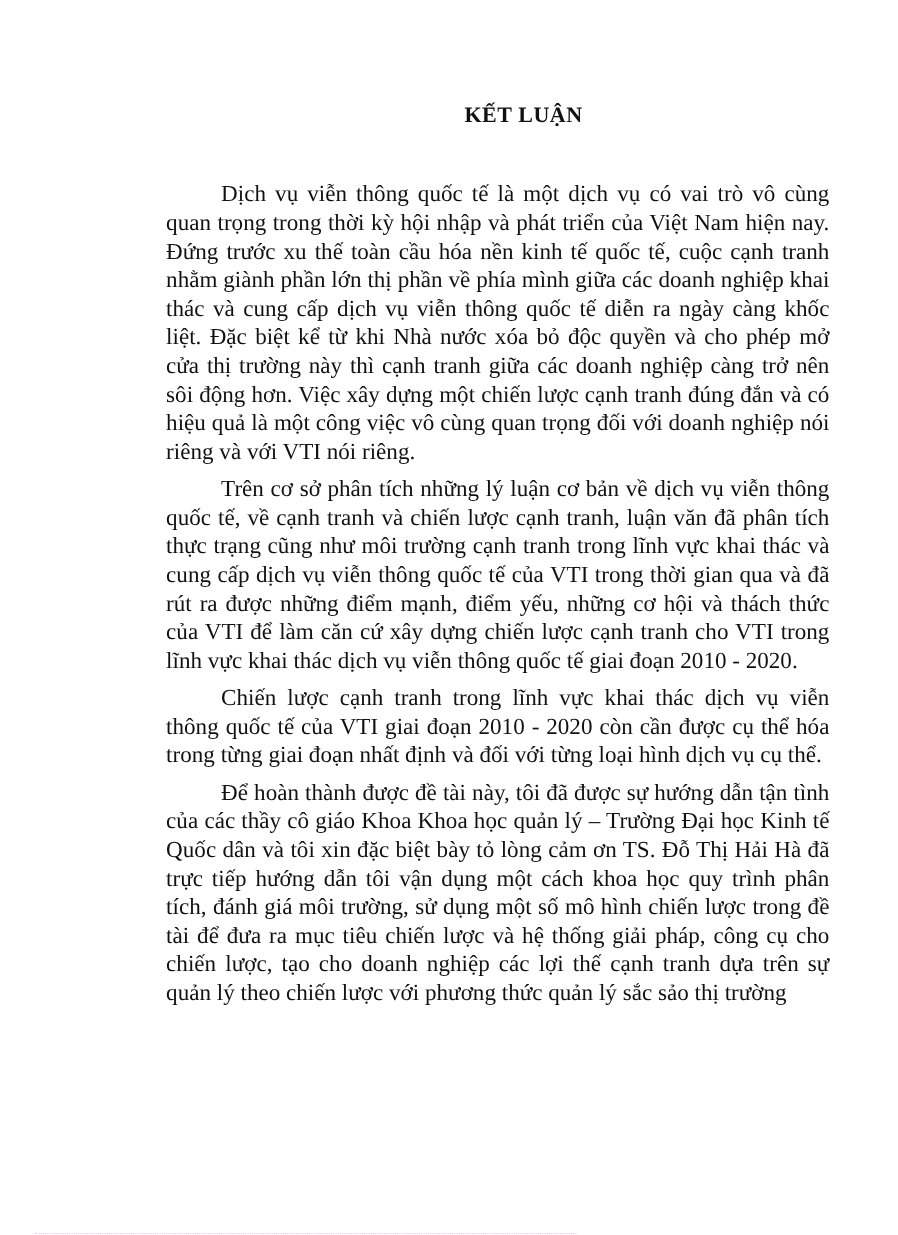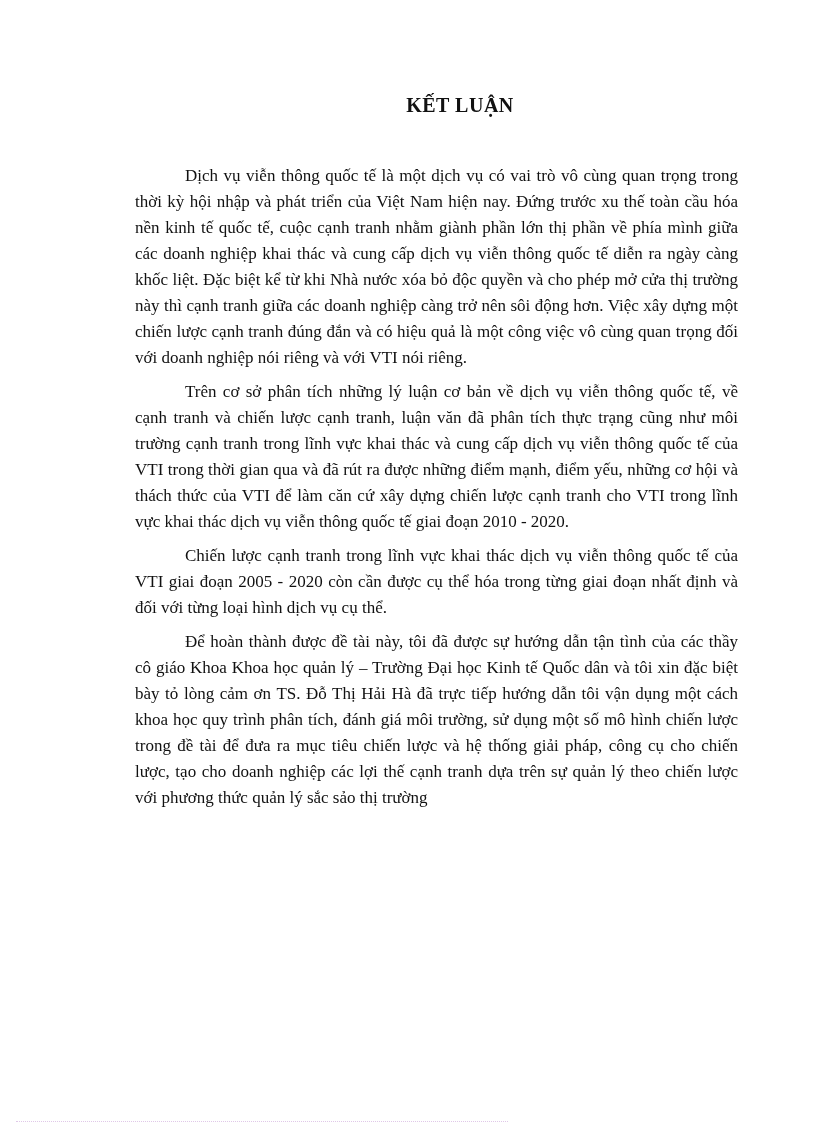--- a/index.html
+++ b/index.html
@@ -10,21 +10,21 @@
   body {
     width: 816px;
     height: 1123px;
     position: relative;
     overflow: hidden;
     font-family: "Liberation Serif", "DejaVu Serif", serif;
     color: #111111;
   }
   .page {
     position: absolute;
-    left: 0; top: 0;
+    left: 16px; top: 0;
     width: 760px;
     height: 1123px;
   }
   .title {
     position: absolute;
     top: 94px;
     left: 0;
     width: 920px;
     text-align: center;
     font-weight: bold;
@@ -33,21 +33,21 @@
     margin: 0;
   }
   .content {
     position: absolute;
     left: 135px;
     top: 163px;
     width: 603px;
   }
   .para {
     margin: 0 0 8px 0;
-    font-size: 17px;
+    font-size: 21px;
     line-height: 26px;
     text-align: justify;
     text-indent: 50px;
   }
   .para b { font-weight: normal; }
   .page-border-bottom {
     position: absolute;
     left: 16px;
     width: 492px;
     top: 1121px;
@@ -61,18 +61,18 @@
 </style>
 </head>
 <body>
 
 <div class="page">
   <h1 class="title">KẾT LUẬN</h1>
 
   <div class="content">
     <p class="para">Dịch vụ viễn thông quốc tế là một dịch vụ có vai trò vô cùng quan trọng trong thời kỳ hội nhập và phát triển của Việt Nam hiện nay. Đứng trước xu thế toàn cầu hóa nền kinh tế quốc tế, cuộc cạnh tranh nhằm giành phần lớn thị phần về phía mình giữa các doanh nghiệp khai thác và cung cấp dịch vụ viễn thông quốc tế diễn ra ngày càng khốc liệt. Đặc biệt kể từ khi Nhà nước xóa bỏ độc quyền và cho phép mở cửa thị trường này thì cạnh tranh giữa các doanh nghiệp càng trở nên sôi động hơn. Việc xây dựng một chiến lược cạnh tranh đúng đắn và có hiệu quả là một công việc vô cùng quan trọng đối với doanh nghiệp nói riêng và với VTI nói riêng.</p>
     <p class="para">Trên cơ sở phân tích những lý luận cơ bản về dịch vụ viễn thông quốc tế, về cạnh tranh và chiến lược cạnh tranh, luận văn đã phân tích thực trạng cũng như môi trường cạnh tranh trong lĩnh vực khai thác và cung cấp dịch vụ viễn thông quốc tế của VTI trong thời gian qua và đã rút ra được những điểm mạnh, điểm yếu, những cơ hội và thách thức của VTI để làm căn cứ xây dựng chiến lược cạnh tranh cho VTI trong lĩnh vực khai thác dịch vụ viễn thông quốc tế giai đoạn 2010 - 2020.</p>
-    <p class="para">Chiến lược cạnh tranh trong lĩnh vực khai thác dịch vụ viễn thông quốc tế của VTI giai đoạn 2005 - 2020 còn cần được cụ thể hóa trong từng giai đoạn nhất định và đối với từng loại hình dịch vụ cụ thể.</p>
+    <p class="para">Chiến lược cạnh tranh trong lĩnh vực khai thác dịch vụ viễn thông quốc tế của VTI giai đoạn 2010 - 2020 còn cần được cụ thể hóa trong từng giai đoạn nhất định và đối với từng loại hình dịch vụ cụ thể.</p>
     <p class="para"><span>Để hoàn thành được đề tài này, tôi đã được sự hướng dẫn tận tình của các thầy cô giáo Khoa Khoa học quản lý – Trường Đại học Kinh tế Quốc dân và tôi xin đặc biệt bày tỏ lòng cảm ơn </span><b>TS. Đỗ Thị Hải Hà</b><span> đã trực tiếp hướng dẫn tôi vận dụng một cách khoa học quy trình phân tích, đánh giá môi trường, sử dụng một số mô hình chiến lược trong đề tài để đưa ra mục tiêu chiến lược và hệ thống giải pháp, công cụ cho chiến lược, tạo cho doanh nghiệp các lợi thế cạnh tranh dựa trên sự quản lý theo chiến lược với phương thức quản lý sắc sảo thị trường</span></p>
   </div>
 
   <div class="page-border-bottom"></div>
 </div>
 
 </body></html>

